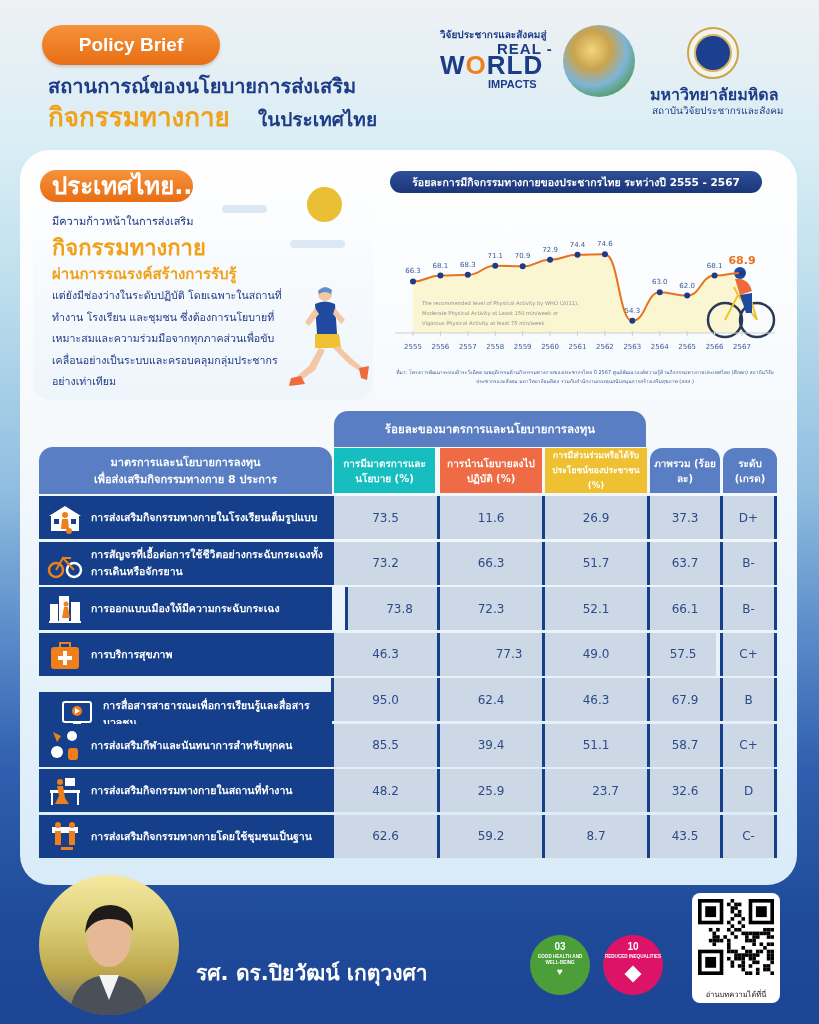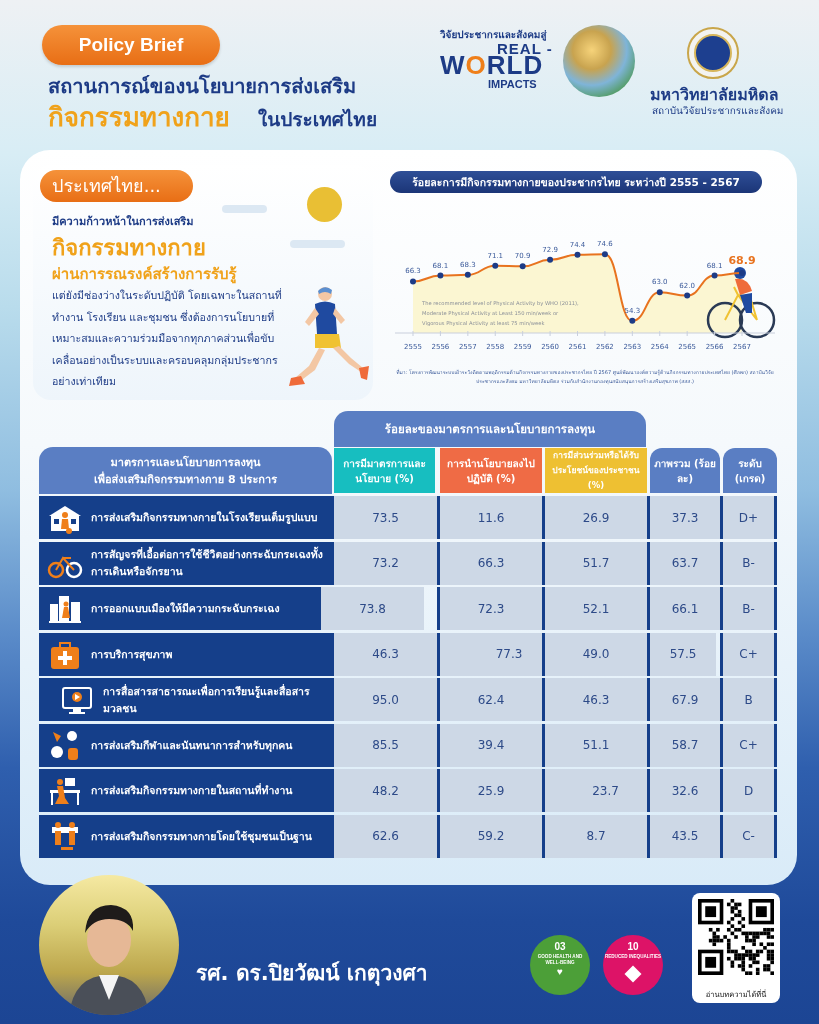--- a/index.html
+++ b/index.html
@@ -47,23 +47,23 @@
     background: linear-gradient(180deg, #ffffff 0%, #f5f9fc 40%, #d9ebf8 100%);
     border-radius: 30px;
   }
   .subcard {
     left: 33px; top: 165px; width: 340px; height: 235px; border-radius: 18px;
     background: linear-gradient(180deg, #ffffff, #eef5fb);
   }
   .pill-th {
     left: 40px; top: 170px; width: 153px; height: 32px; border-radius: 16px;
     background: linear-gradient(180deg, #f5923a, #e86e15);
-    color: #fff; font-size: 18px; font-weight: normal; line-height: 32px; padding-left: 12px;
-  }
-  .intro1 { left: 52px; top: 212px; font-size: 11px; color: #1d3b86; font-weight: bold; }
+    color: #fff; font-size: 24px; font-weight: bold; line-height: 32px; padding-left: 12px;
+  }
+  .intro1 { left: 52px; top: 212px; font-size: 11px; color: #1d3b86; }
   .intro2 { left: 52px; top: 230px; font-size: 22px; font-weight: bold; color: #f0a21a; }
   .intro3 { left: 52px; top: 262px; font-size: 15px; font-weight: bold; color: #f0a21a; }
   .intro4 { left: 52px; top: 285px; width: 235px; font-size: 10.6px; color: #1d3b86; line-height: 21.5px; }
   .sun { left: 307px; top: 187px; width: 35px; height: 35px; border-radius: 50%; background: #e9bf34; }
   .cloud { height: 8px; border-radius: 8px; background: #dce8f3; }
 
   .runner { left: 285px; top: 282px; width: 85px; height: 115px; }
 
   
   .chart-title {
@@ -295,21 +295,21 @@
         <svg class="ico" viewBox="0 0 36 34">
           <rect x="3" y="12" width="8" height="18" fill="#fff"></rect>
           <rect x="12" y="4" width="10" height="26" fill="#fff"></rect>
           <rect x="24" y="10" width="9" height="20" fill="#fff"></rect>
           <circle cx="19" cy="12" r="2.5" fill="#ef7f1a"></circle>
           <path d="M17 15 L21 15 L23 26 L15 26Z" fill="#ef7f1a"></path>
           <rect x="2" y="29" width="32" height="2" fill="#fff"></rect>
         </svg>
         <div class="lbl">การออกแบบเมืองให้มีความกระฉับกระเฉง</div>
       </div>
-      <div class="abs cell" style="top: 587px; left: 318px; width: 106px;">73.8</div>
+      <div class="abs cell" style="top: 587px; left: 345px; width: 106px;">73.8</div>
       <div class="abs cell" style="top: 587px; left: 437px; width: 105px;">72.3</div>
       <div class="abs cell" style="top: 587px; left: 542px; width: 105px;">52.1</div>
       <div class="abs cell" style="top: 587px; left: 647px; width: 73px;">66.1</div>
       <div class="abs cell last-col" style="top: 587px; left: 720px; width: 57px;">B-</div>
     </div>
     <div>
       <div class="abs row-left" style="top: 632.5px;">
         <svg class="ico" viewBox="0 0 36 34">
           <rect x="4" y="10" width="28" height="22" rx="3" fill="#ef7f1a"></rect>
           <path d="M13 10 L13 6 L23 6 L23 10" stroke="#ef7f1a" stroke-width="2" fill="none"></path>
@@ -318,21 +318,21 @@
         </svg>
         <div class="lbl">การบริการสุขภาพ</div>
       </div>
       <div class="abs cell" style="top: 632.5px; left: 331px; width: 106px;">46.3</div>
       <div class="abs cell" style="top: 632.5px; left: 437px; width: 105px; padding-left: 36px;">77.3</div>
       <div class="abs cell" style="top: 632.5px; left: 542px; width: 105px;">49.0</div>
       <div class="abs cell" style="top: 632.5px; left: 647px; width: 69px;">57.5</div>
       <div class="abs cell last-col" style="top: 632.5px; left: 720px; width: 57px;">C+</div>
     </div>
     <div>
-      <div class="abs row-left" style="top: 678px; padding-left: 20px;">
+      <div class="abs row-left" style="top: 692px; padding-left: 20px;">
         <svg class="ico" viewBox="0 0 36 34">
           <rect x="4" y="5" width="28" height="20" rx="2" fill="none" stroke="#fff" stroke-width="2"></rect>
           <circle cx="18" cy="14" r="5" fill="#ef7f1a"></circle>
           <path d="M16 11 L21 14 L16 17Z" fill="#fff"></path>
           <rect x="14" y="26" width="8" height="3" fill="#fff"></rect>
           <rect x="10" y="29" width="16" height="2" fill="#fff"></rect>
         </svg>
         <div class="lbl">การสื่อสารสาธารณะเพื่อการเรียนรู้และสื่อสารมวลชน</div>
       </div>
       <div class="abs cell" style="top: 678px; left: 331px; width: 106px;">95.0</div>

